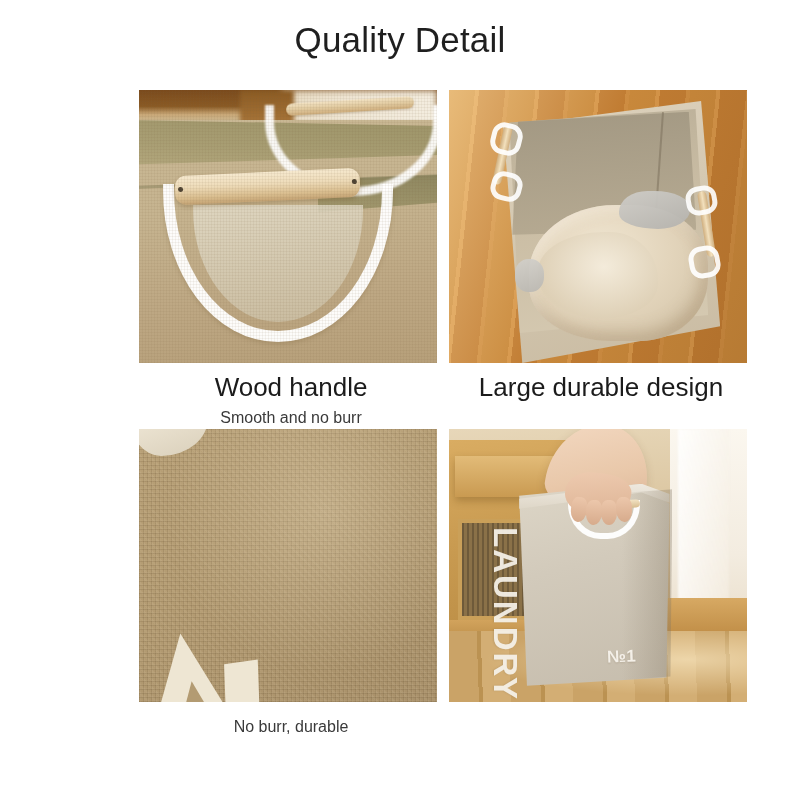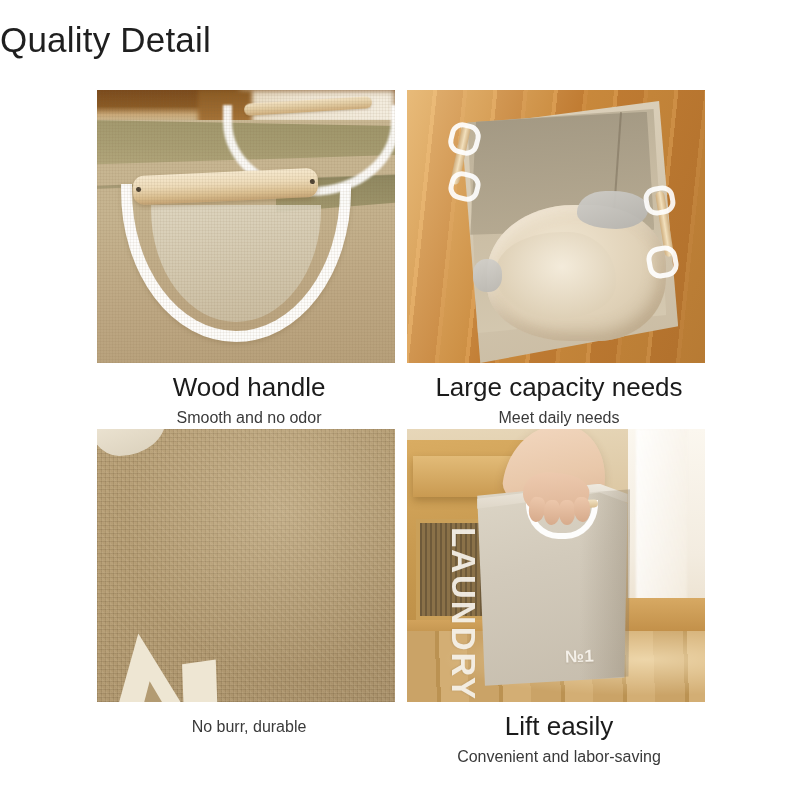--- a/index.html
+++ b/index.html
@@ -22,40 +22,42 @@
     height: 800px;
     background: #ffffff;
   }
 
   
   .page-title {
     position: absolute;
     top: 20px;
     left: 0;
     width: 800px;
+    text-align: center;
     font-size: 35px;
     font-weight: 400;
     letter-spacing: 0.2px;
     color: #1f1f1f;
   }
 
   
   .grid {
     position: absolute;
     top: 90px;
     left: 97px;
     width: 608px;
     display: grid;
     grid-template-columns: 298px 298px;
     grid-template-rows: auto auto;
     column-gap: 12px;
     row-gap: 2px;
   }
   .cell {
     width: 304px;
+    margin-left: 42px;
   }
   .photo {
     position: relative;
     width: 298px;
     height: 273px;
     overflow: hidden;
     background: #cbb894;
   }
   .caption-block {
     padding-top: 10px;
@@ -476,21 +478,21 @@
             <div class="loop-inner"></div>
           </div>
           <div class="dowel"></div>
         </div>
 
         <div class="p1-weave"></div>
       </div>
 
       <div class="caption-block">
         <div class="caption-title">Wood handle</div>
-        <div class="caption-sub">Smooth and no odor</div>
+        <div class="caption-sub">Smooth and no burr</div>
       </div>
     </div>
 
     <div class="cell cell-2">
       <div class="photo">
         <div class="p2-floor"></div>
         <div class="p2-floor-shade"></div>
         <div class="p2-basket"></div>
         <div class="p2-inner"></div>
         <div class="p2-inner-dark"></div>
@@ -501,22 +503,21 @@
         <div class="p2-grey-cloth2"></div>
         <div class="p2-pole-l"></div>
         <div class="p2-pole-r"></div>
         <div class="p2-strap-l"></div>
         <div class="p2-strap-l2"></div>
         <div class="p2-strap-r"></div>
         <div class="p2-strap-r2"></div>
       </div>
 
       <div class="caption-block">
-        <div class="caption-title">Large capacity needs</div>
-        <div class="caption-sub">Meet daily needs</div>
+        <div class="caption-title">Large durable design</div>
       </div>
     </div>
 
     <div class="cell cell-3">
       <div class="photo">
         <div class="p3-bg"></div>
         <div class="p3-weave"></div>
         <div class="p3-sheen"></div>
         <div class="p3-trim"></div>
         <div class="p3-letter-shape"></div>
@@ -551,20 +552,16 @@
         <div class="p4-hand"></div>
         <div class="p4-finger p4-f1"></div>
         <div class="p4-finger p4-f2"></div>
         <div class="p4-finger p4-f3"></div>
         <div class="p4-finger p4-f4"></div>
 
         <div class="p4-laundry-word">LAUNDRY</div>
         <div class="p4-no1">№1</div>
       </div>
 
-      <div class="caption-block">
-        <div class="caption-title">Lift easily</div>
-        <div class="caption-sub">Convenient and labor-saving</div>
-      </div>
     </div>
 
   </div>
 </div>
 
 </body></html>

